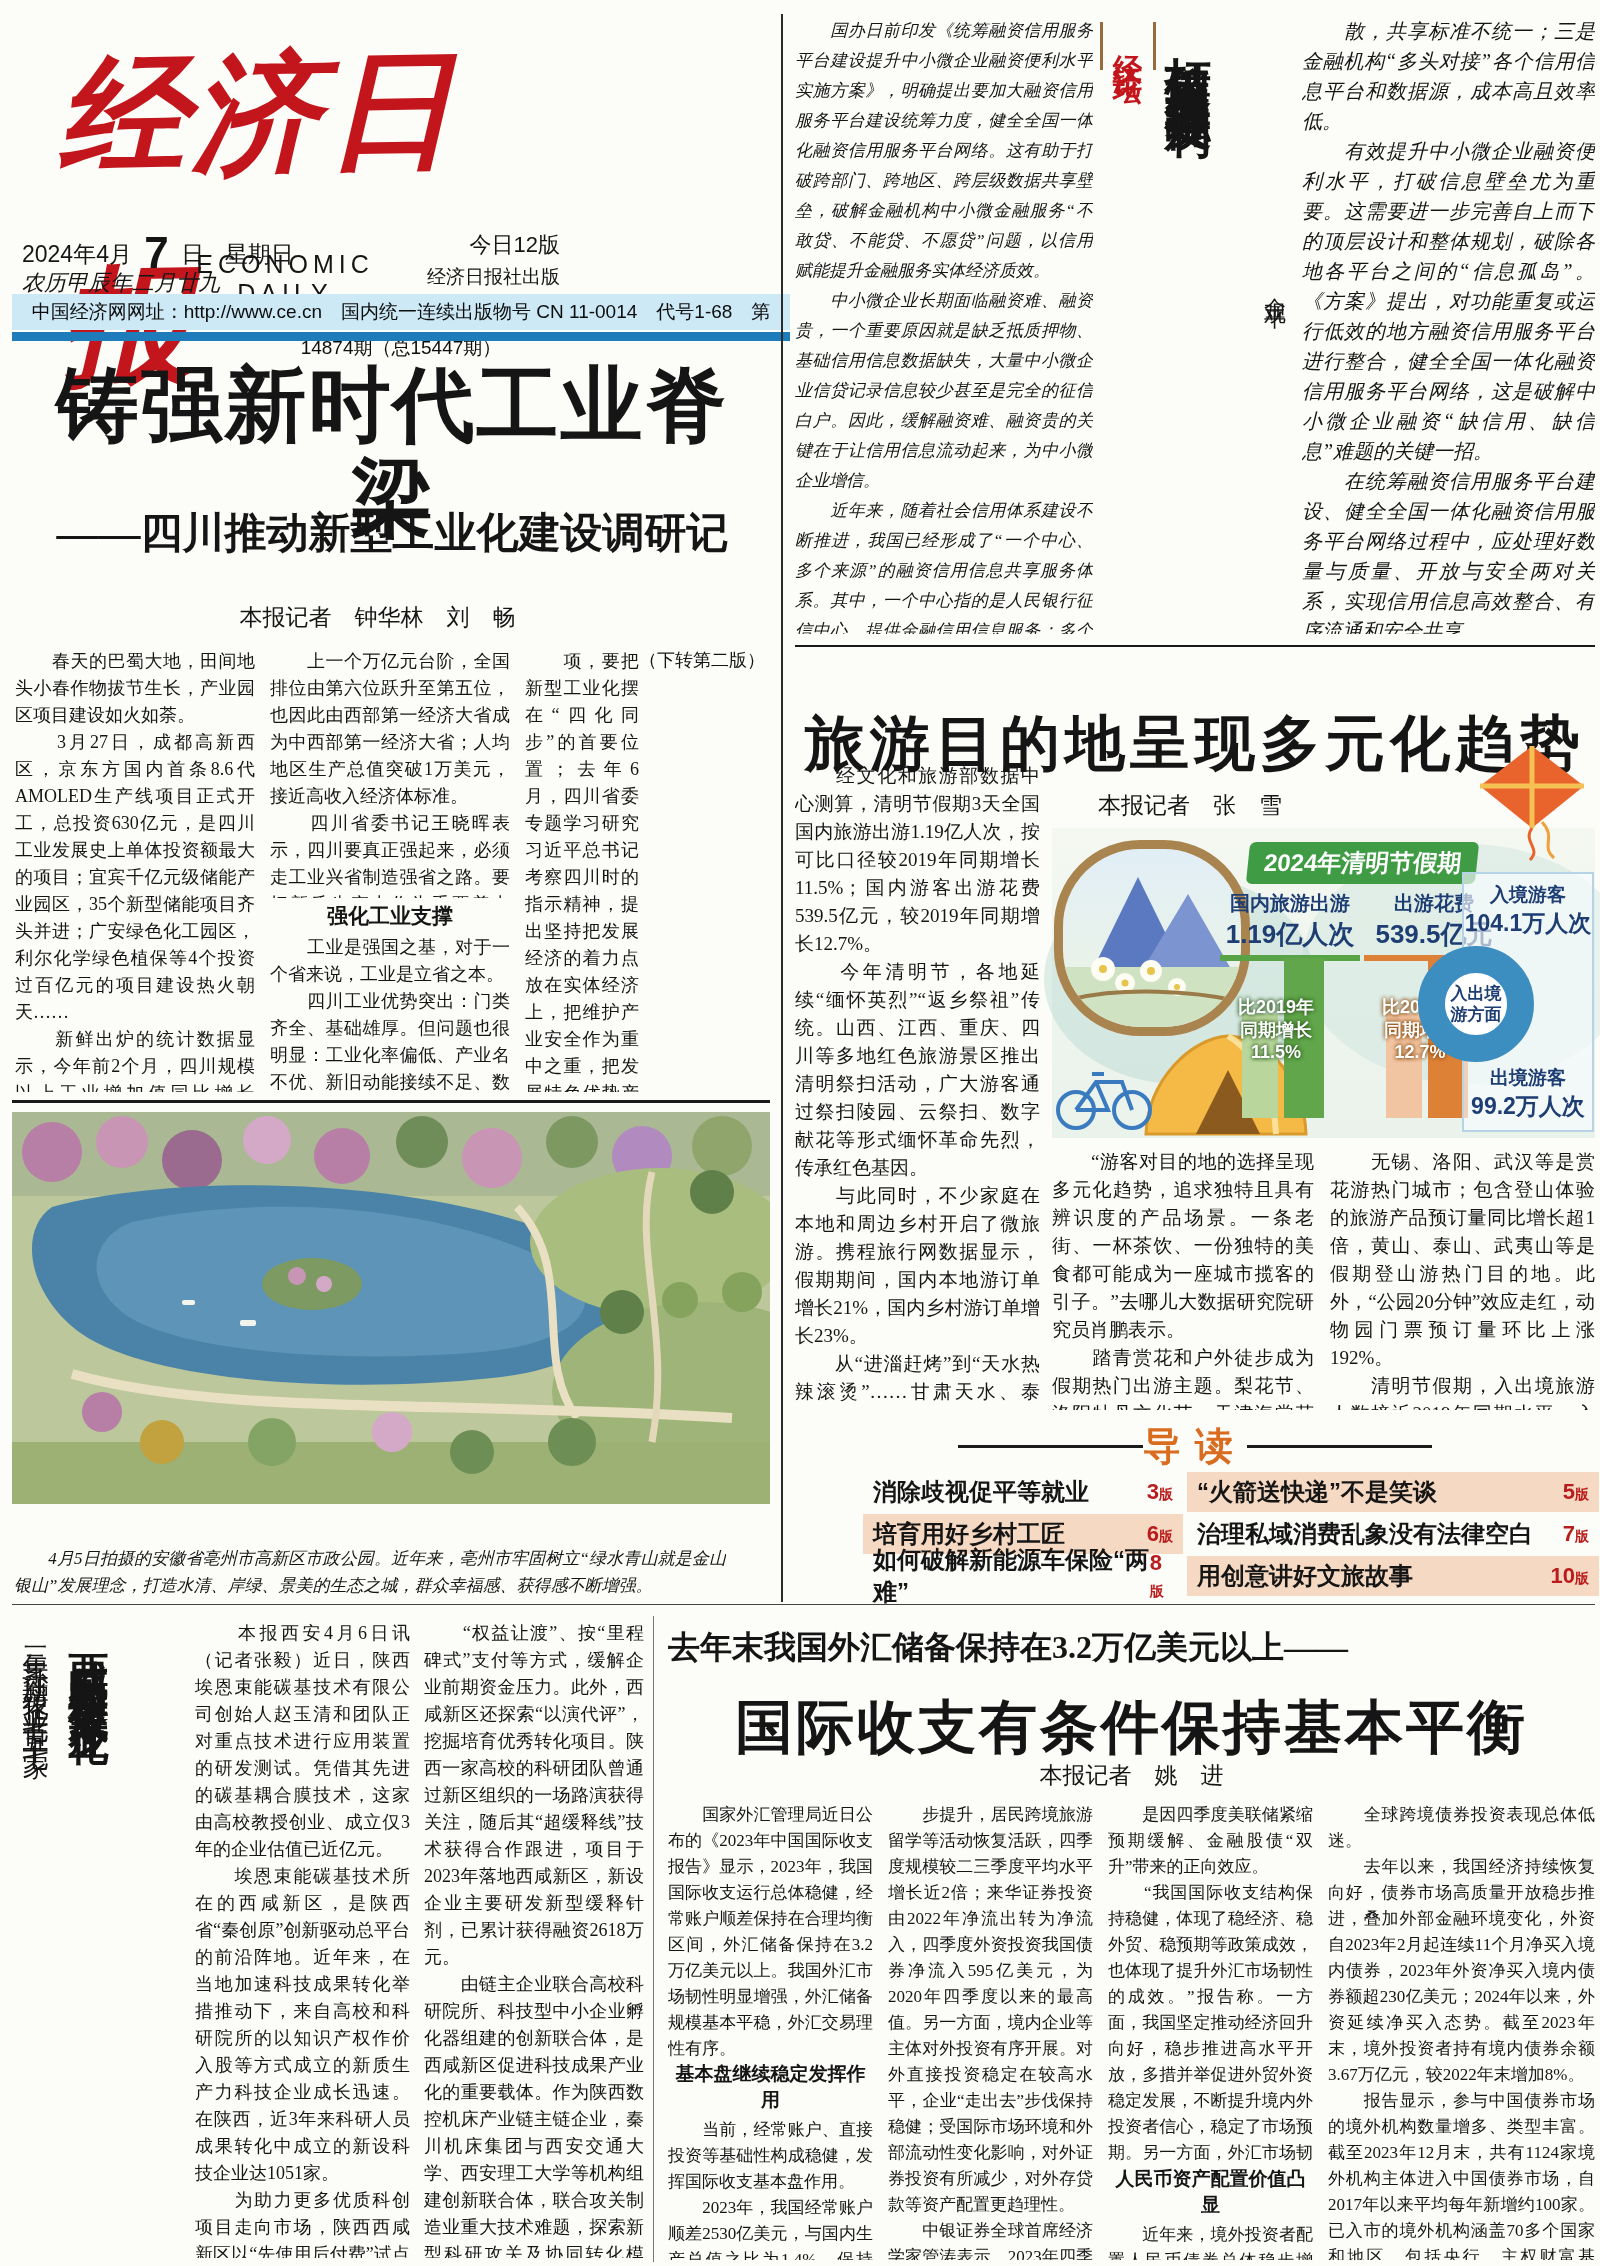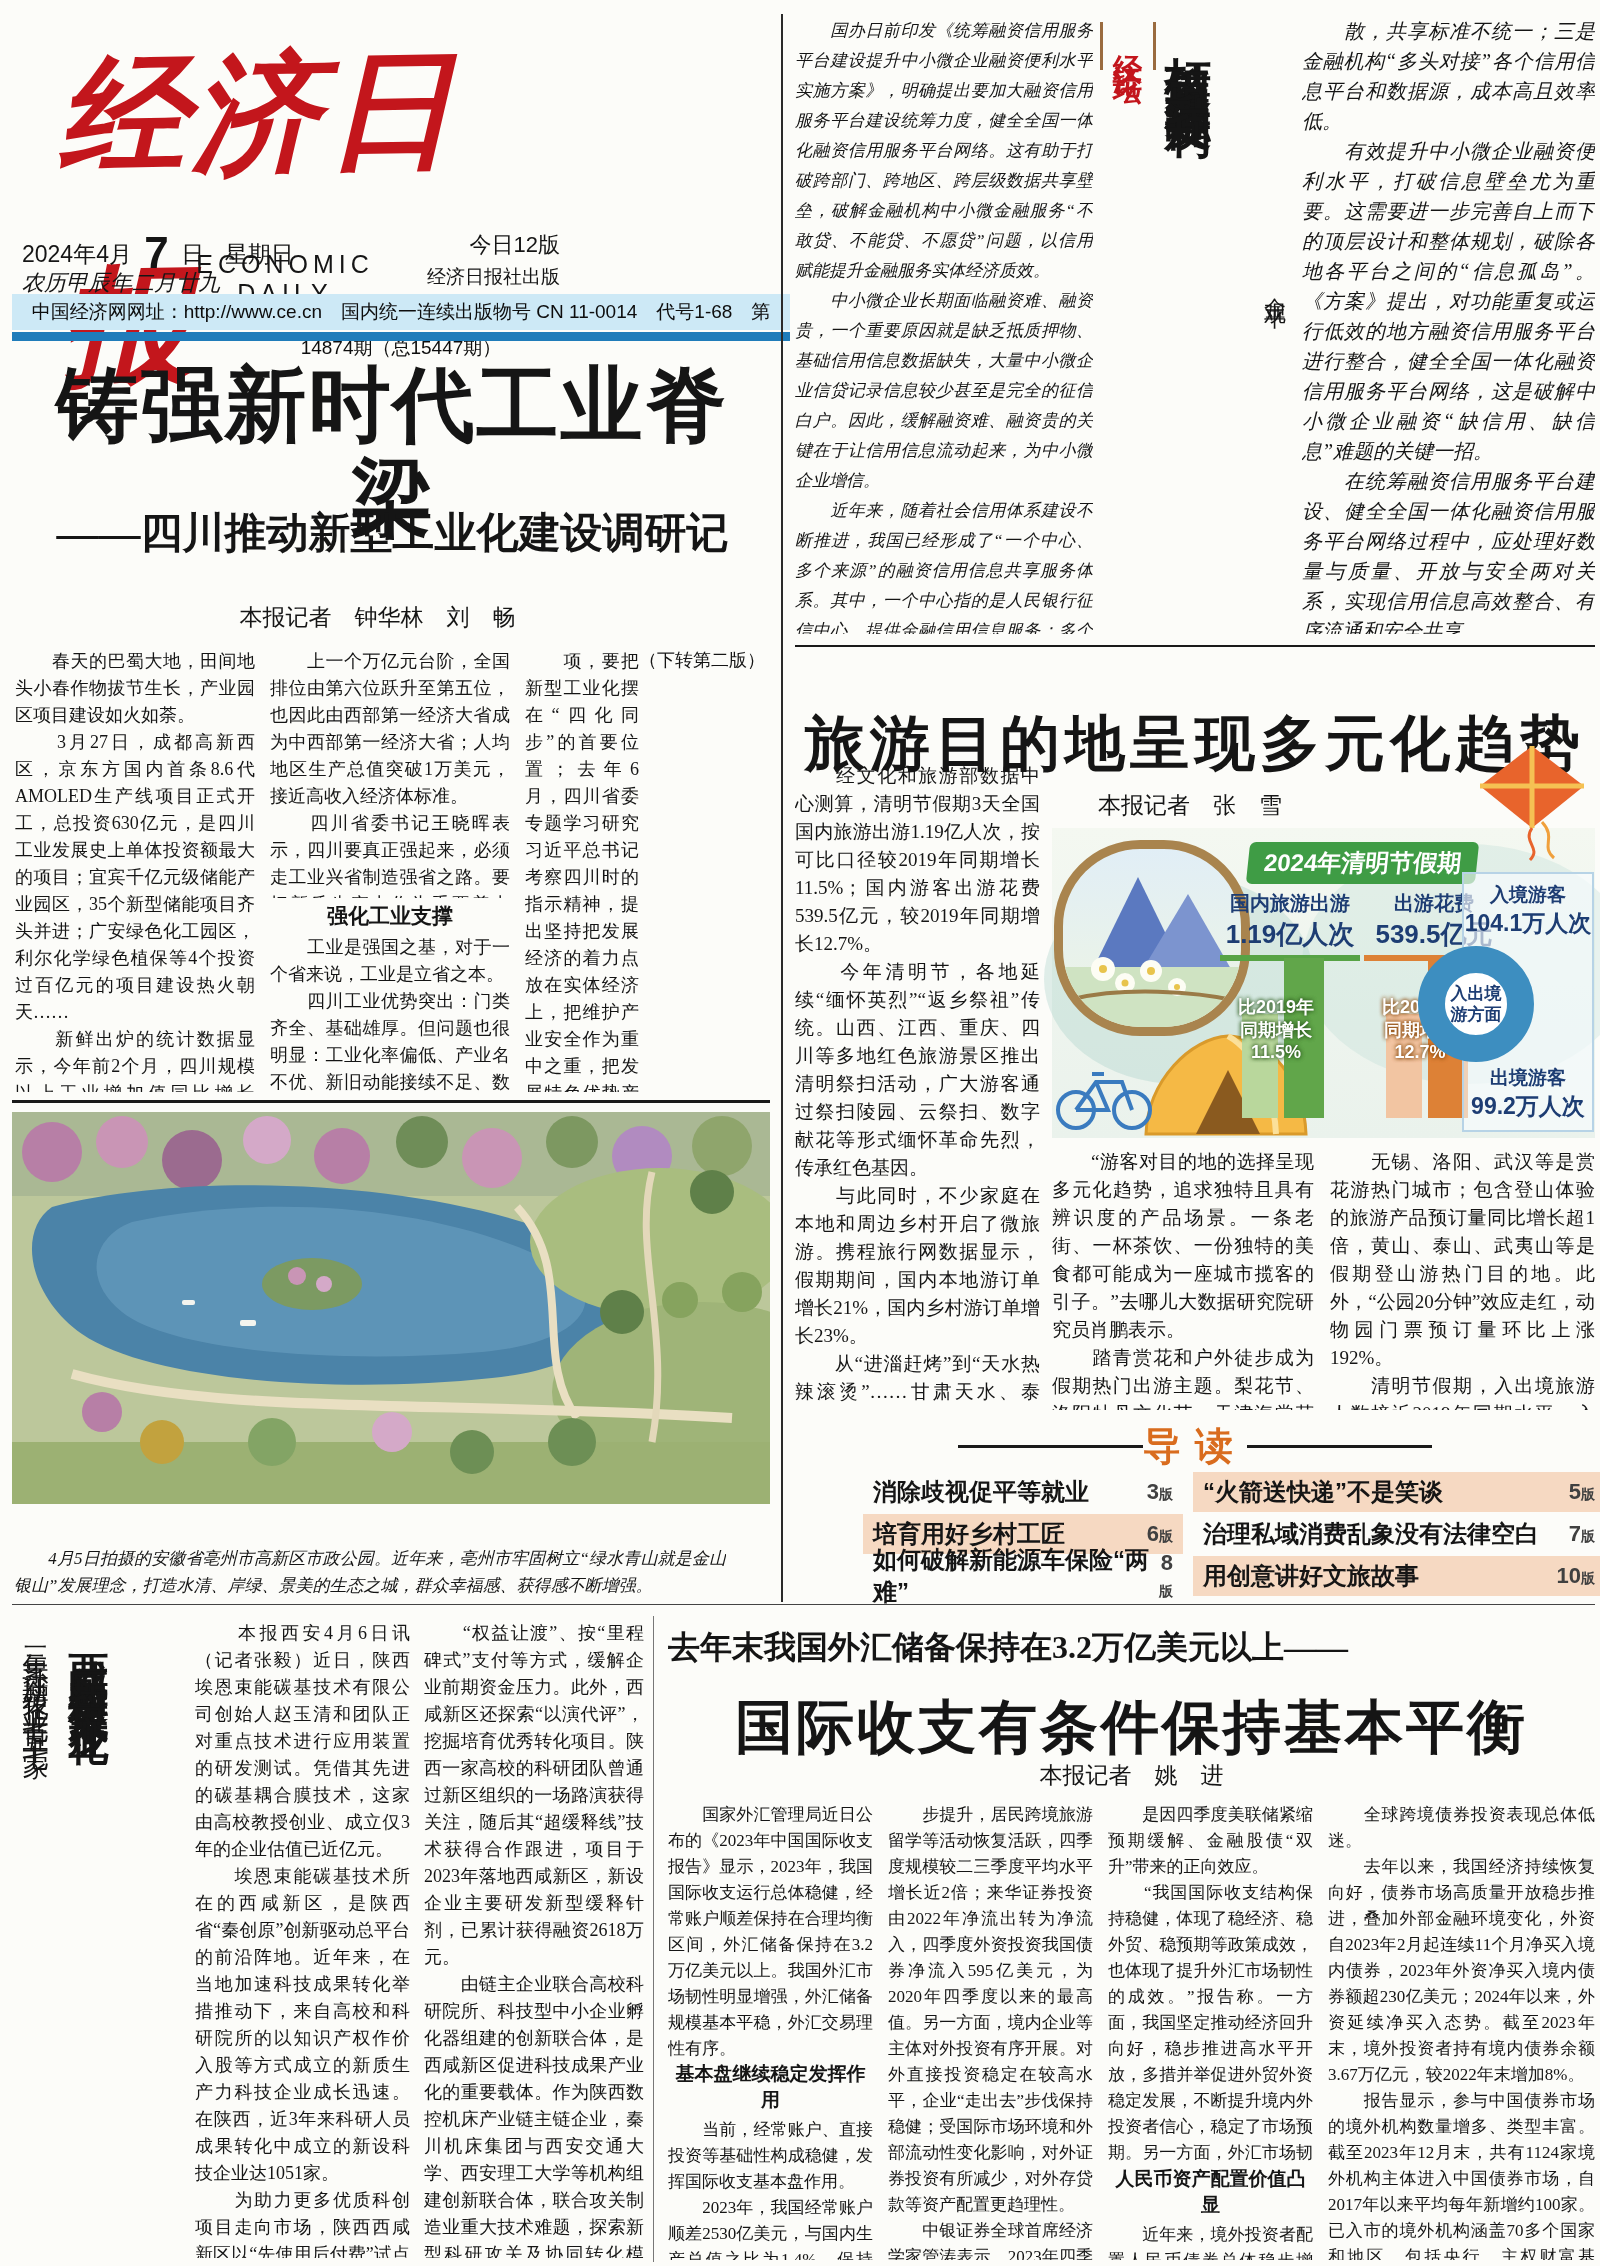--- a/index.html
+++ b/index.html
@@ -44,25 +44,25 @@
   .ig-box{border:2px solid #b7d3e6;background:rgba(248,252,255,.65);text-align:center;color:#1d3d73;font-weight:bold;}
   .ig-box .lbl{font-size:19px;display:block;}
   .ig-box .val{font-size:23px;display:block;}
   .donut{border-radius:50%;border:27px solid #3d8ec0;background:#fff;width:62px;height:62px;position:relative;}
   .donut span{position:absolute;top:50%;left:50%;transform:translate(-50%,-50%);font-size:17px;font-weight:bold;
               color:#1d3d73;white-space:pre-line;text-align:center;line-height:1.25;width:80px;}
   
   .dd-title-row{display:flex;align-items:center;justify-content:center;height:52px;}
   .dd-line{height:3px;background:#1a1a1a;width:185px;}
   .dd-word{color:#d96c1e;font-size:38px;font-weight:bold;letter-spacing:14px;font-family:"Liberation Sans","DejaVu Sans",sans-serif;}
-  .dd-grid{display:grid;grid-template-columns:320px 412px;gap:2px 10px;margin-left:68px;}
+  .dd-grid{display:grid;grid-template-columns:320px 412px;gap:2px 4px;margin-left:68px;}
   .dd-item{display:flex;align-items:center;height:40px;padding:0 10px;}
   .dd-item.shade{background:#f6d9c2;}
   .dd-t{font-size:24px;font-weight:bold;font-family:"Liberation Sans","DejaVu Sans",sans-serif;}
-  .dd-p{margin-left:auto;color:#404040;font-weight:bold;font-size:22px;font-family:"Liberation Sans","DejaVu Sans",sans-serif;text-align:right;}
+  .dd-p{margin-left:auto;color:#b91c1c;font-weight:bold;font-size:22px;font-family:"Liberation Sans","DejaVu Sans",sans-serif;}
   .dd-p i{font-style:normal;font-size:14px;}
   
   .xx-side{writing-mode:vertical-rl;font-size:26px;letter-spacing:7px;}
   .xx-h{writing-mode:vertical-rl;font-size:40px;font-weight:bold;letter-spacing:6px;}
   .bal-kicker{font-size:32px;font-weight:bold;}
   .bal-h{font-size:58px;font-weight:bold;letter-spacing:3px;text-align:center;margin-top:17px;}
 </style>
 </head>
 <body>
 

